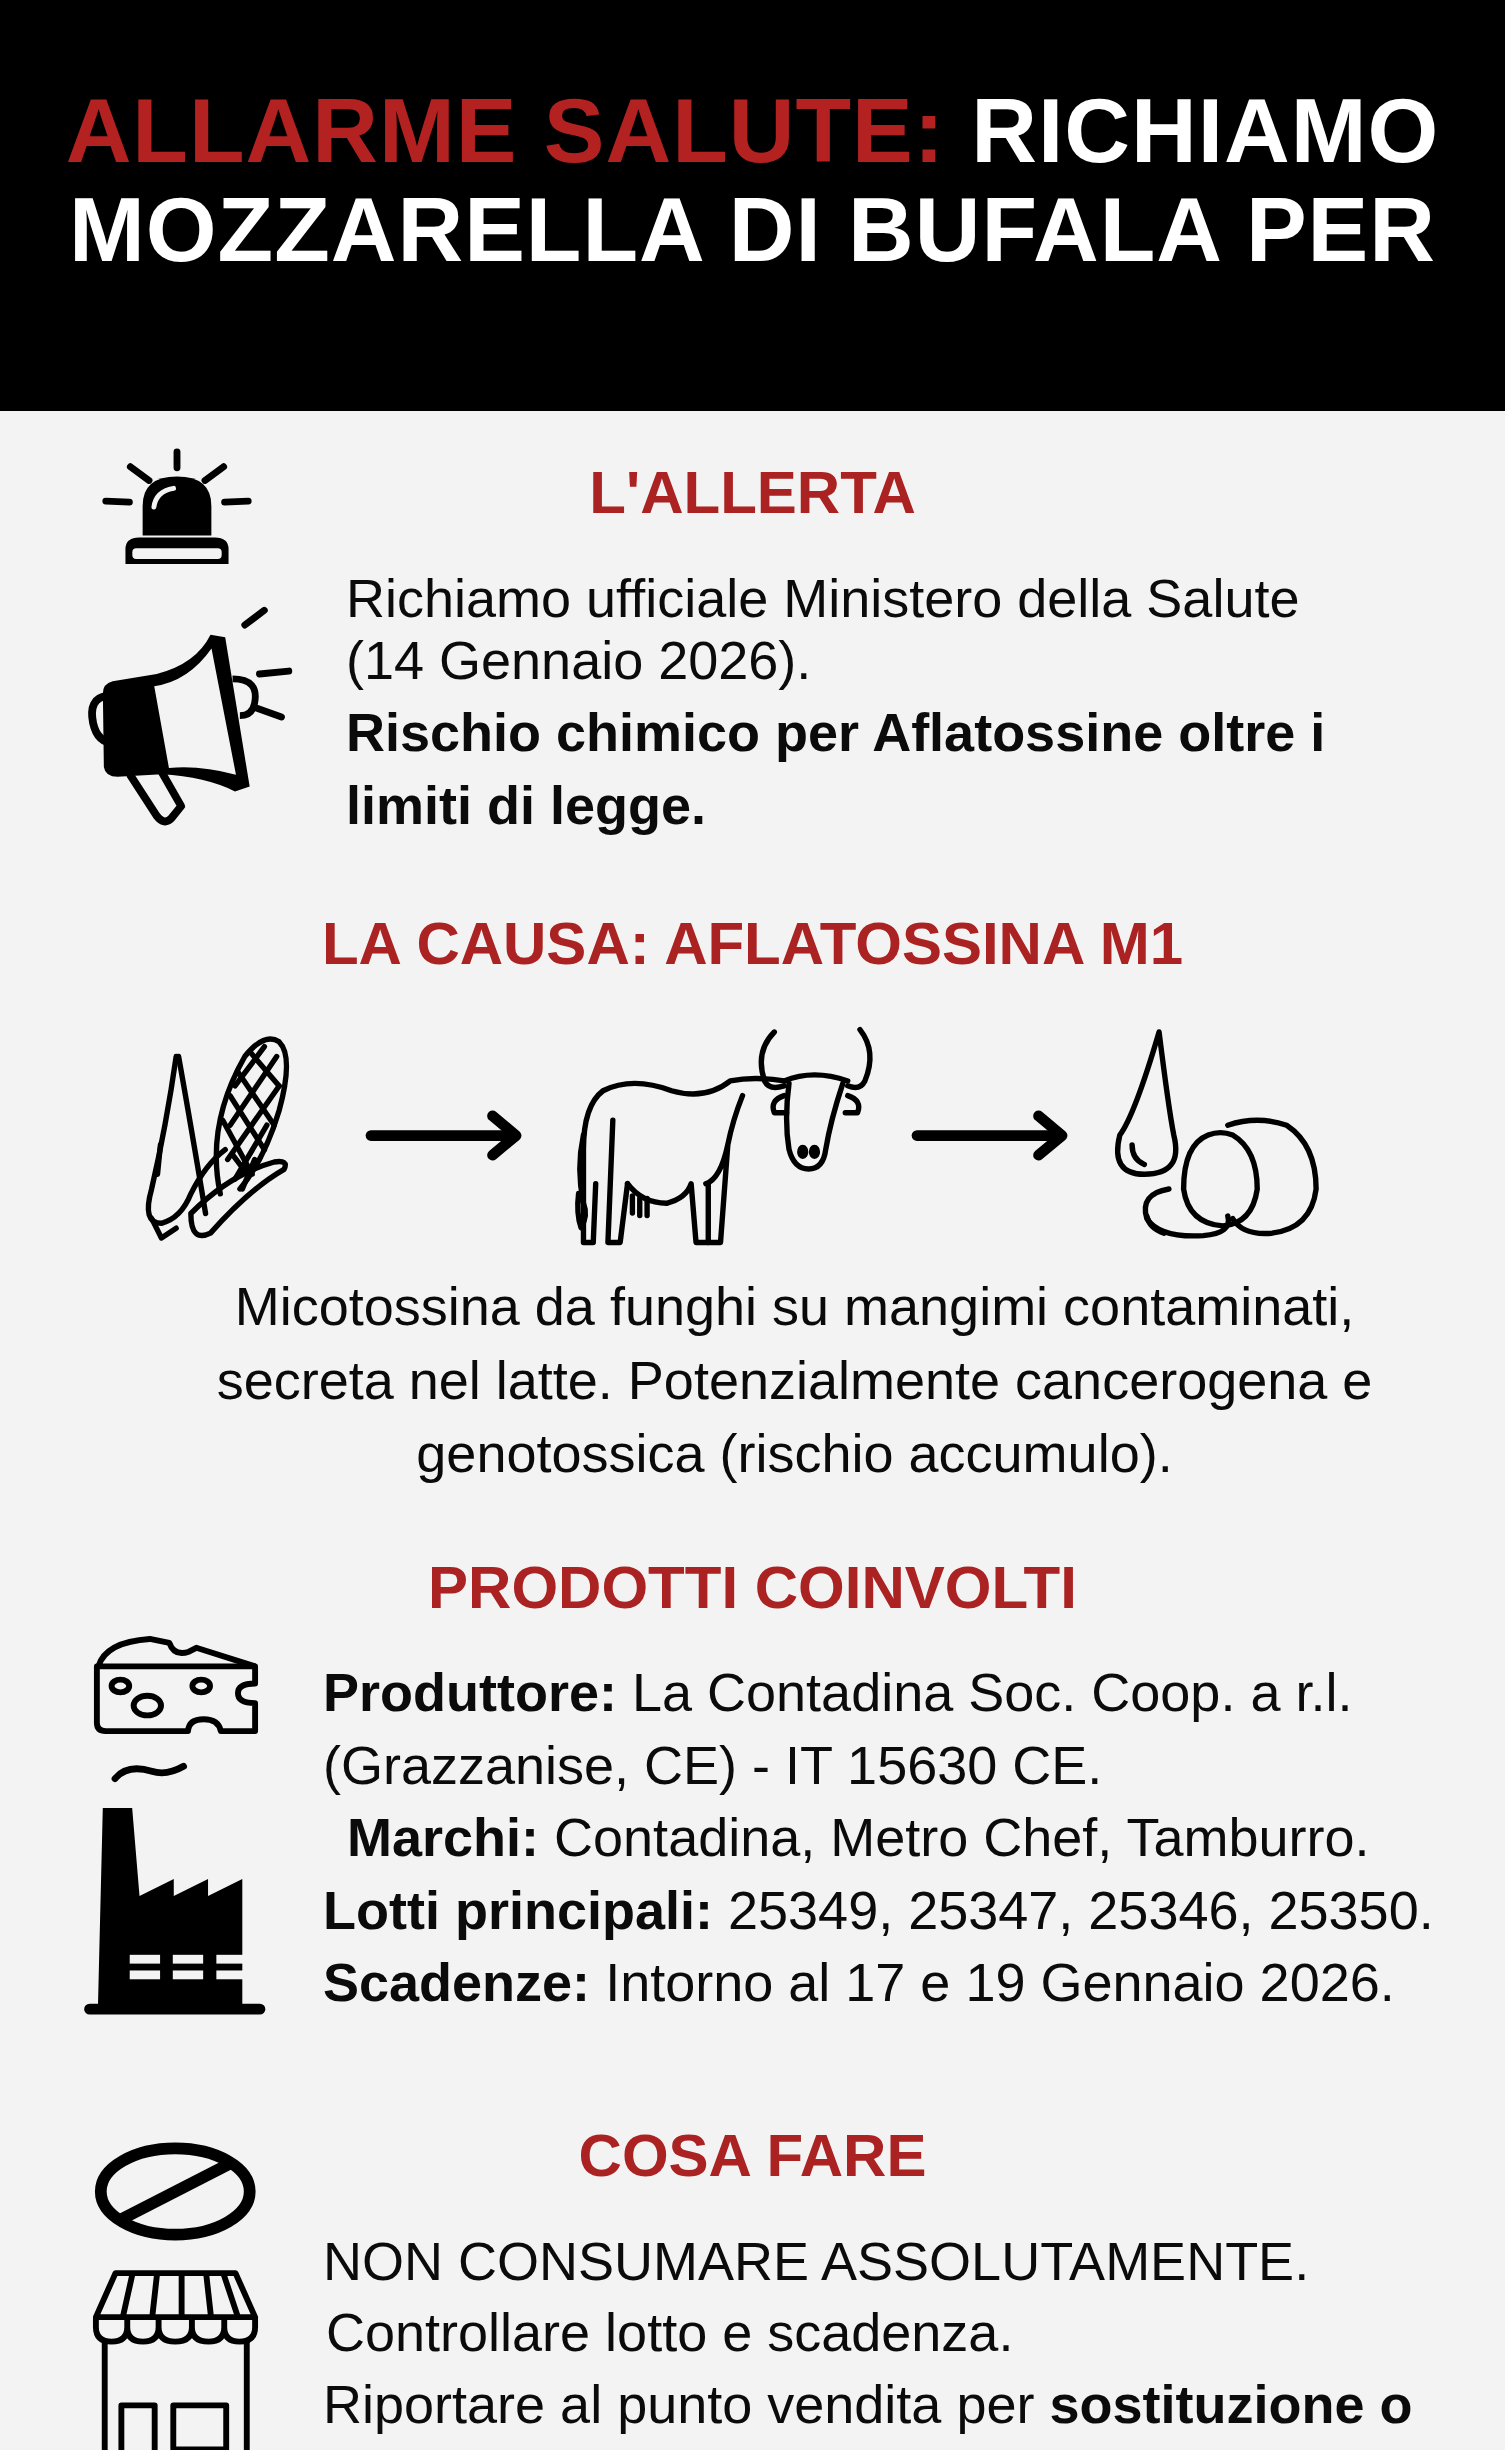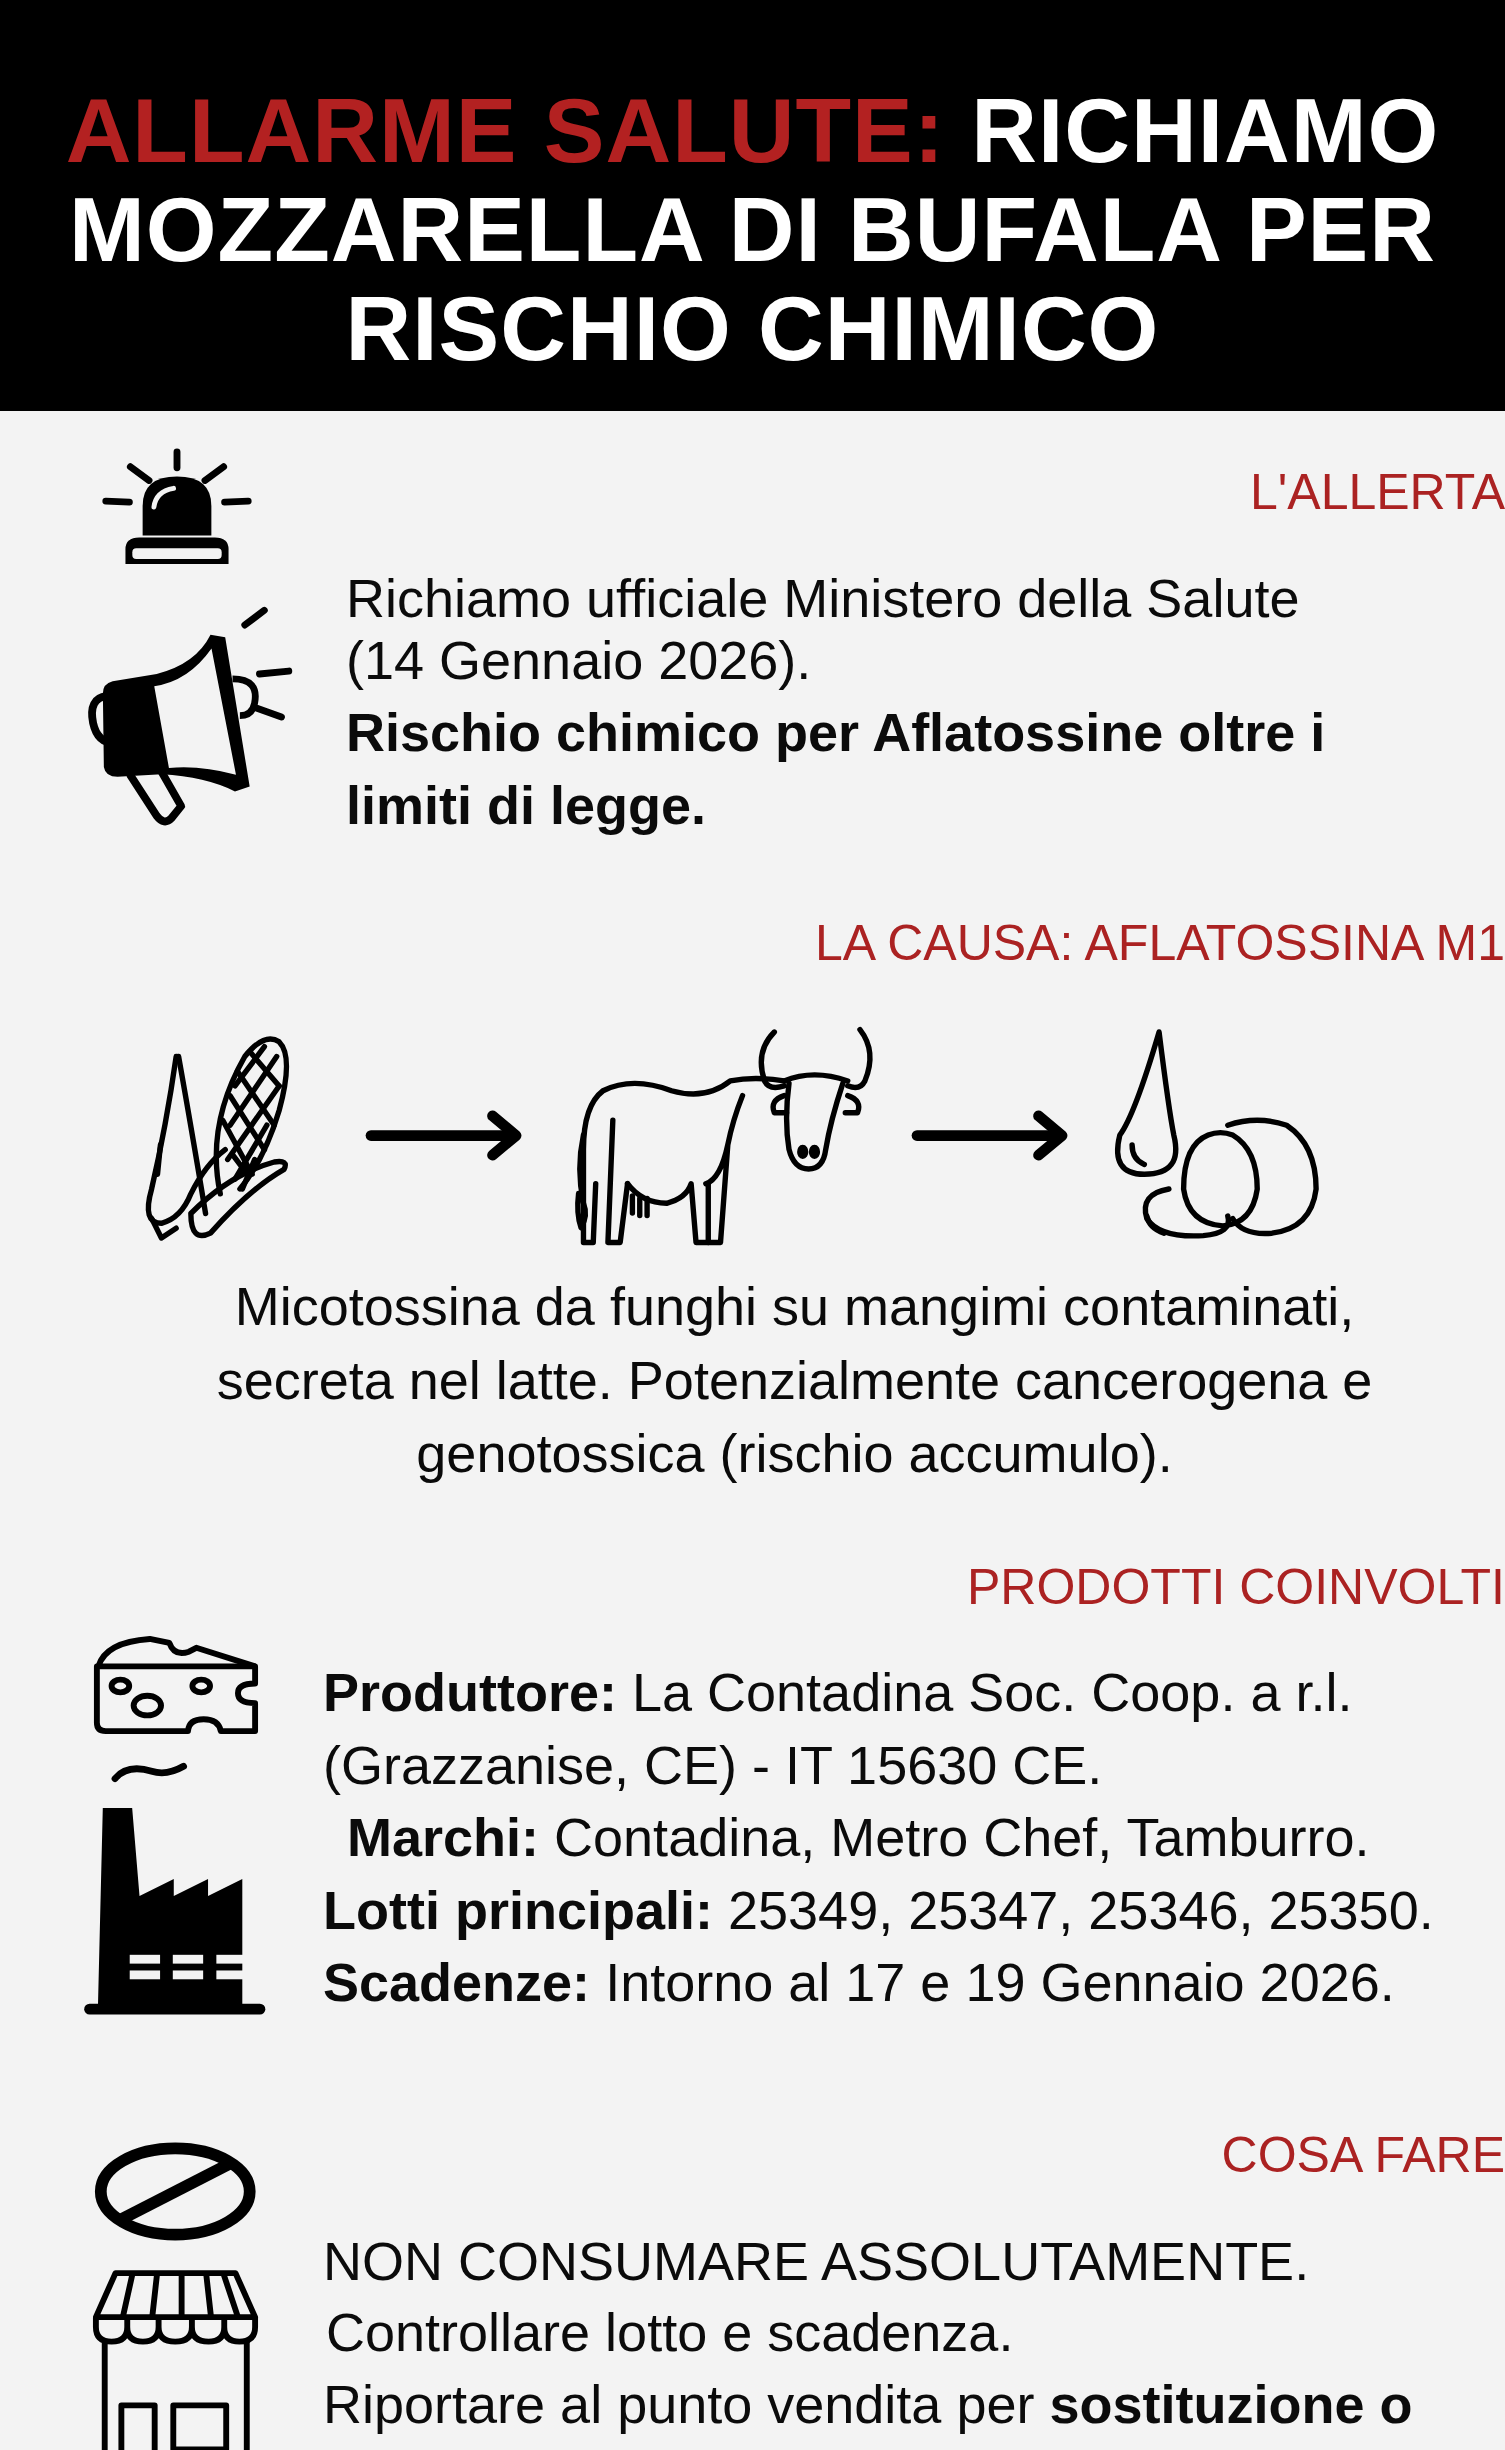--- a/index.html
+++ b/index.html
@@ -13,22 +13,22 @@
     position: absolute; left: 0; top: 0; width: 1505px; height: 411px;
     background: #000;
   }
   .title-line {
     position: absolute; left: 0; width: 1505px; text-align: center;
     font-weight: 700; color: #fff; font-size: 91px; line-height: 98px;
     letter-spacing: 1px; white-space: nowrap;
   }
   .red { color: #b32121; }
   .heading {
-    position: absolute; left: 0; width: 1505px; text-align: right;
-    font-weight: 400; color: #ab2222; font-size: 50px; line-height: 83px;
+    position: absolute; left: 0; width: 1505px; text-align: center;
+    font-weight: 700; color: #ab2222; font-size: 60px; line-height: 83px;
     white-space: nowrap;
   }
   .line {
     position: absolute; font-size: 54px; line-height: 73px; white-space: nowrap;
     color: #0b0b0b;
   }
   .b { font-weight: 700; }
   .center-line {
     position: absolute; left: 0; width: 1505px; text-align: center;
     font-size: 54px; line-height: 74px; white-space: nowrap; padding-left: 42px;
@@ -37,21 +37,20 @@
 </style>
 </head>
 <body>
 
 <div class="header">
   <div class="title-line" style="top:181px;">MOZZARELLA DI BUFALA PER</div>
   <div class="title-line" style="top:82px;">
     <span class="red">ALLARME SALUTE:</span>
     <span>RICHIAMO</span>
   </div>
-  <div class="title-line" style="top:280px;">RISCHIO CHIMICO</div>
 </div>
 
 <section>
   <div class="heading" style="top:451px;">L'ALLERTA</div>
 
   <svg style="left:96px;top:447px;" width="162" height="118" viewBox="0 0 330 240">
     <g stroke="#000" stroke-width="14" stroke-linecap="round" fill="none">
       <line x1="165" y1="10" x2="165" y2="42"></line>
       <line x1="70" y1="40" x2="108" y2="68"></line>
       <line x1="260" y1="40" x2="222" y2="68"></line>

